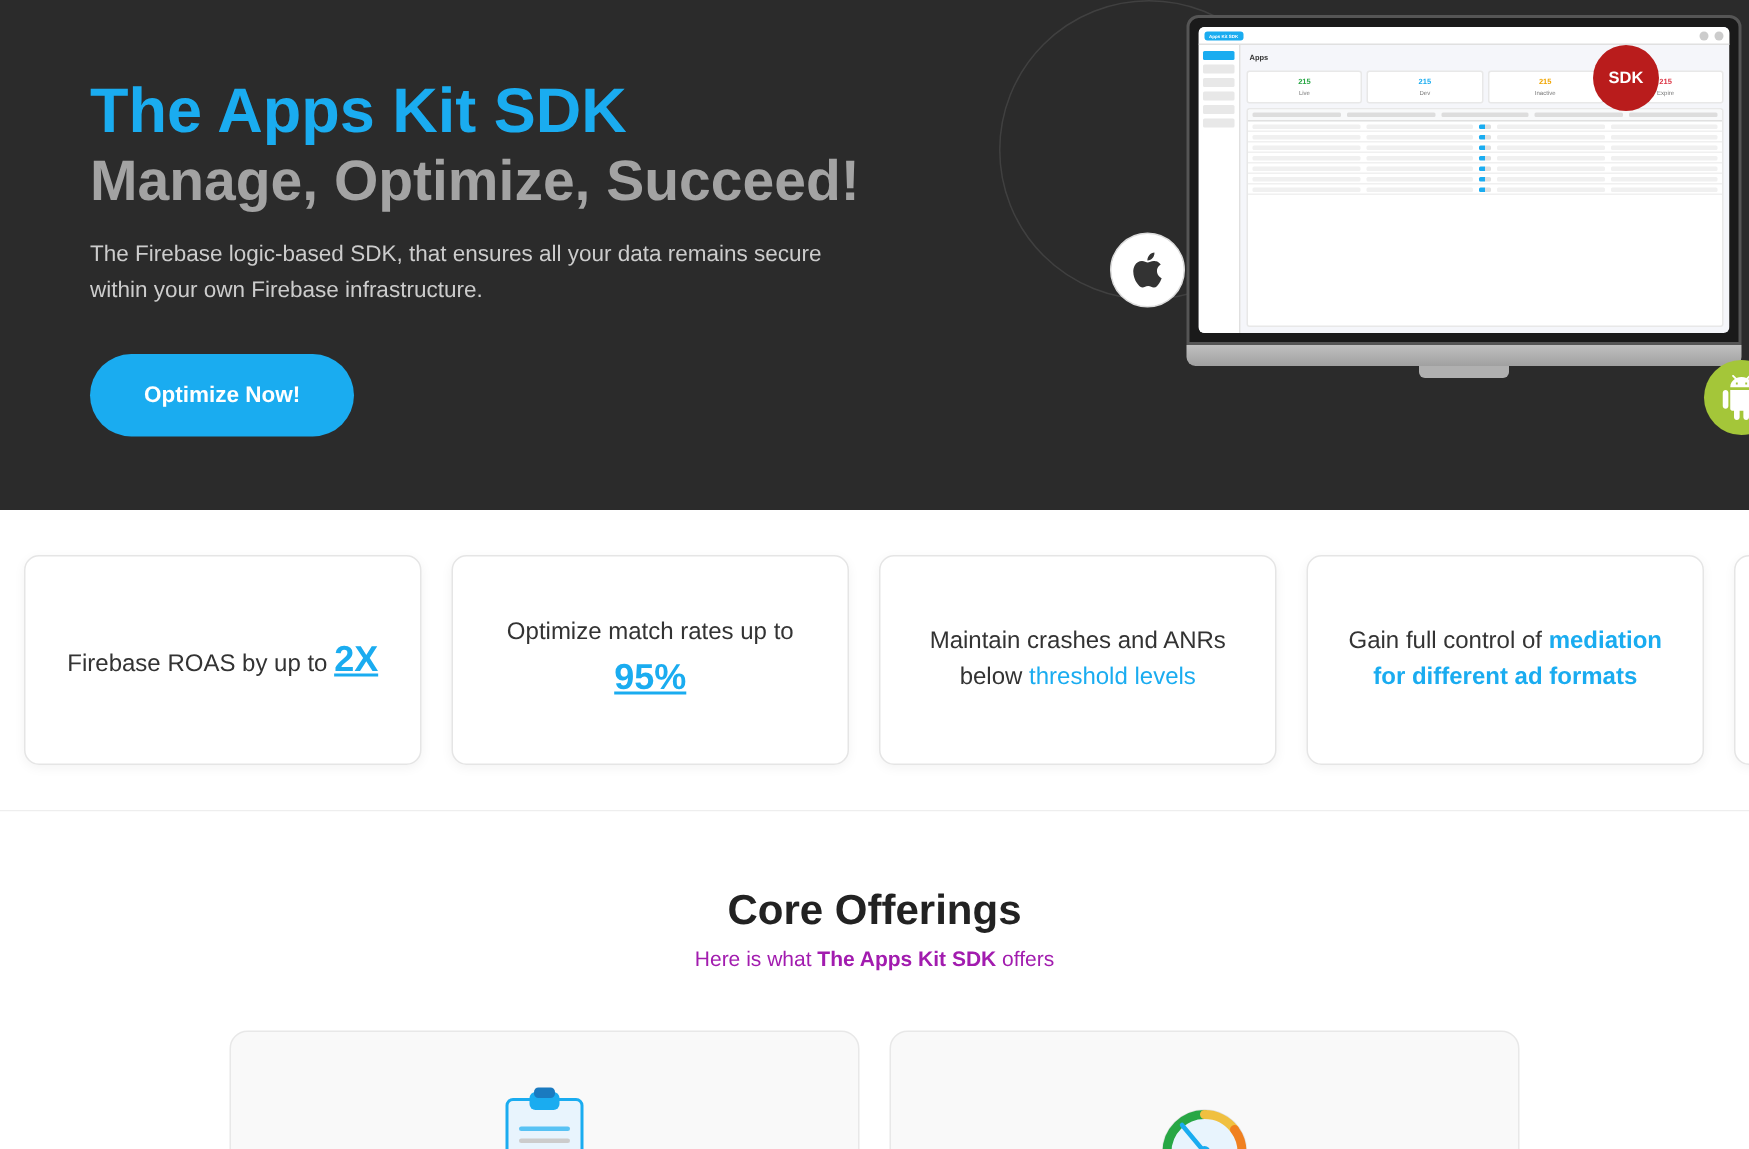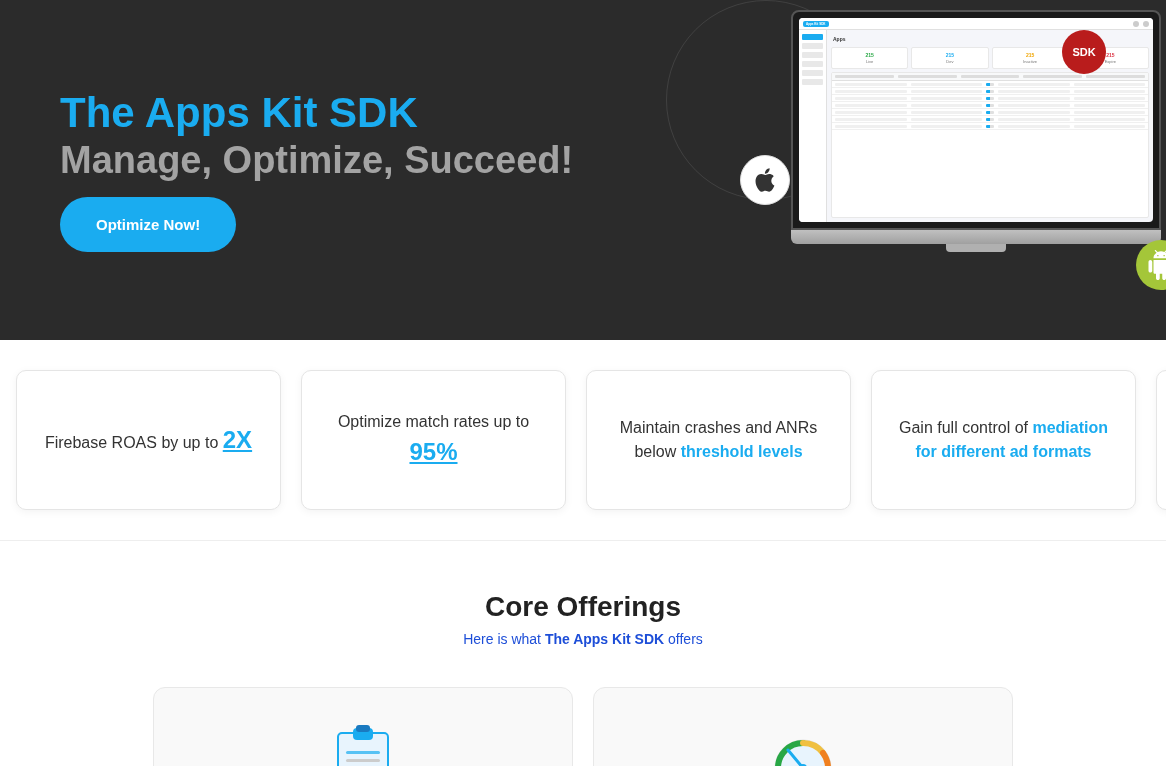--- a/index.html
+++ b/index.html
@@ -347,21 +347,21 @@
       font-weight: 700;
       color: #222;
       margin-bottom: 8px;
     }
     .core-subtitle {
       font-size: 14px;
       color: #666;
       margin-bottom: 40px;
     }
     .core-subtitle span {
-      color: #1d4ed8;
+      color: #a21caf;
     }
     .core-cards-row {
       display: flex;
       gap: 0;
       justify-content: center;
       padding: 0 20px;
     }
     .core-card {
       background: #f9f9f9;
       border: 1px solid #e8e8e8;
@@ -390,20 +390,21 @@
 </head>
 <body>
 
 <section class="hero">
 
   <div class="arc-decoration"></div>
 
   <div class="hero-content">
     <div class="hero-title-blue">The Apps Kit SDK</div>
     <div class="hero-title-white">Manage, Optimize, Succeed!</div>
+    <p class="hero-subtitle">The Firebase logic-based SDK, that ensures all your data remains secure within your own Firebase infrastructure.</p>
     <button class="optimize-btn">Optimize Now!</button>
   </div>
 
   <div class="apple-circle">
     <svg width="28" height="28" viewBox="0 0 24 24" fill="#333">
       <path d="M18.71 19.5c-.83 1.24-1.71 2.45-3.05 2.47-1.34.03-1.77-.79-3.29-.79-1.53 0-2 .77-3.27.82-1.31.05-2.3-1.32-3.14-2.53C4.25 17 2.94 12.45 4.7 9.39c.87-1.52 2.43-2.48 4.12-2.51 1.28-.02 2.5.87 3.29.87.78 0 2.26-1.07 3.8-.91.65.03 2.47.26 3.64 1.98-.09.06-2.17 1.28-2.15 3.81.03 3.02 2.65 4.03 2.68 4.04-.03.07-.42 1.44-1.38 2.83M13 3.5c.73-.83 1.94-1.46 2.94-1.5.13 1.17-.34 2.35-1.04 3.19-.69.85-1.83 1.51-2.95 1.42-.15-1.15.41-2.35 1.05-3.11z"></path>
     </svg>
   </div>
 
   <div class="hero-visual">
@@ -535,21 +536,21 @@
 
   <div class="feature-card">
     <div class="feature-card-text">
       <span>Optimize match rates up to </span><br>
       <span class="highlight-blue highlight-bold">95%</span>
     </div>
   </div>
 
   <div class="feature-card">
     <div class="feature-card-text">
-      <span>Maintain crashes and ANRs below </span><span class="highlight-blue" style="font-weight:700">threshold levels</span>
+      <span>Maintain crashes and ANRs below </span><span class="highlight-blue" style="font-weight:400">threshold levels</span>
     </div>
   </div>
 
   <div class="feature-card">
     <div class="feature-card-text">
       <span>Gain full control of </span><span class="highlight-blue" style="font-weight:700">mediation for different ad formats</span>
     </div>
   </div>
 
   <div class="feature-card feature-card-last">

